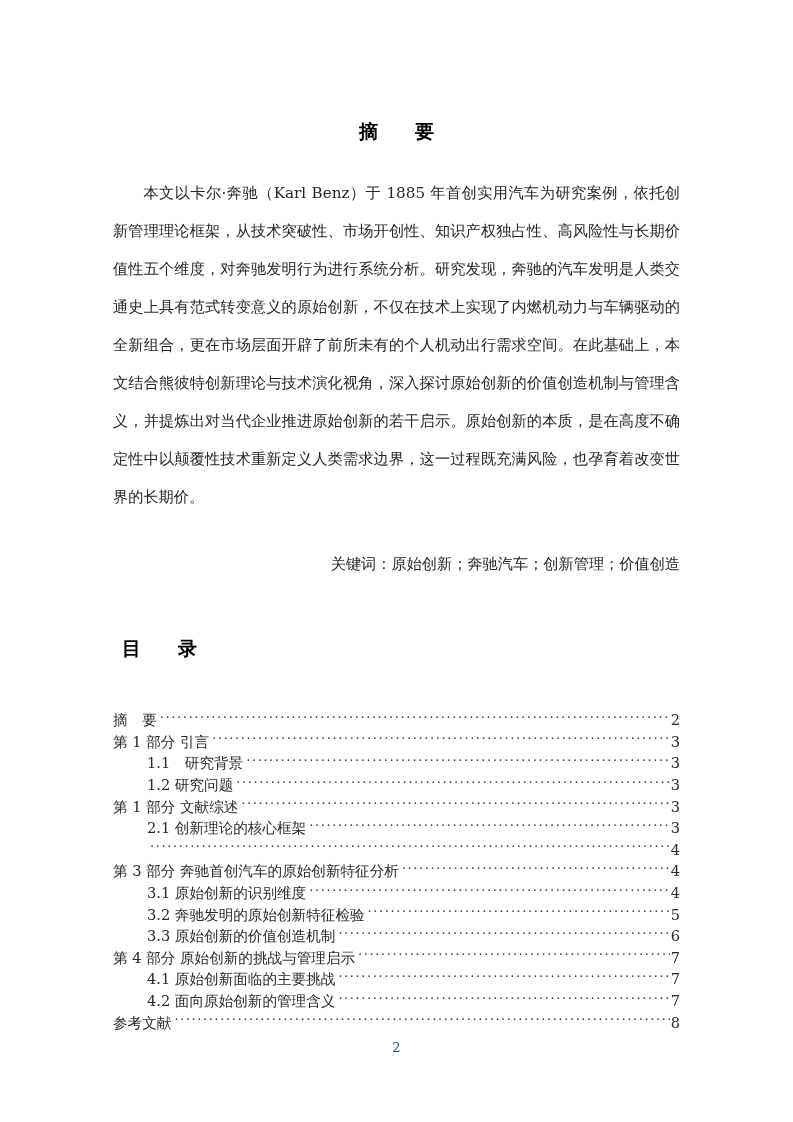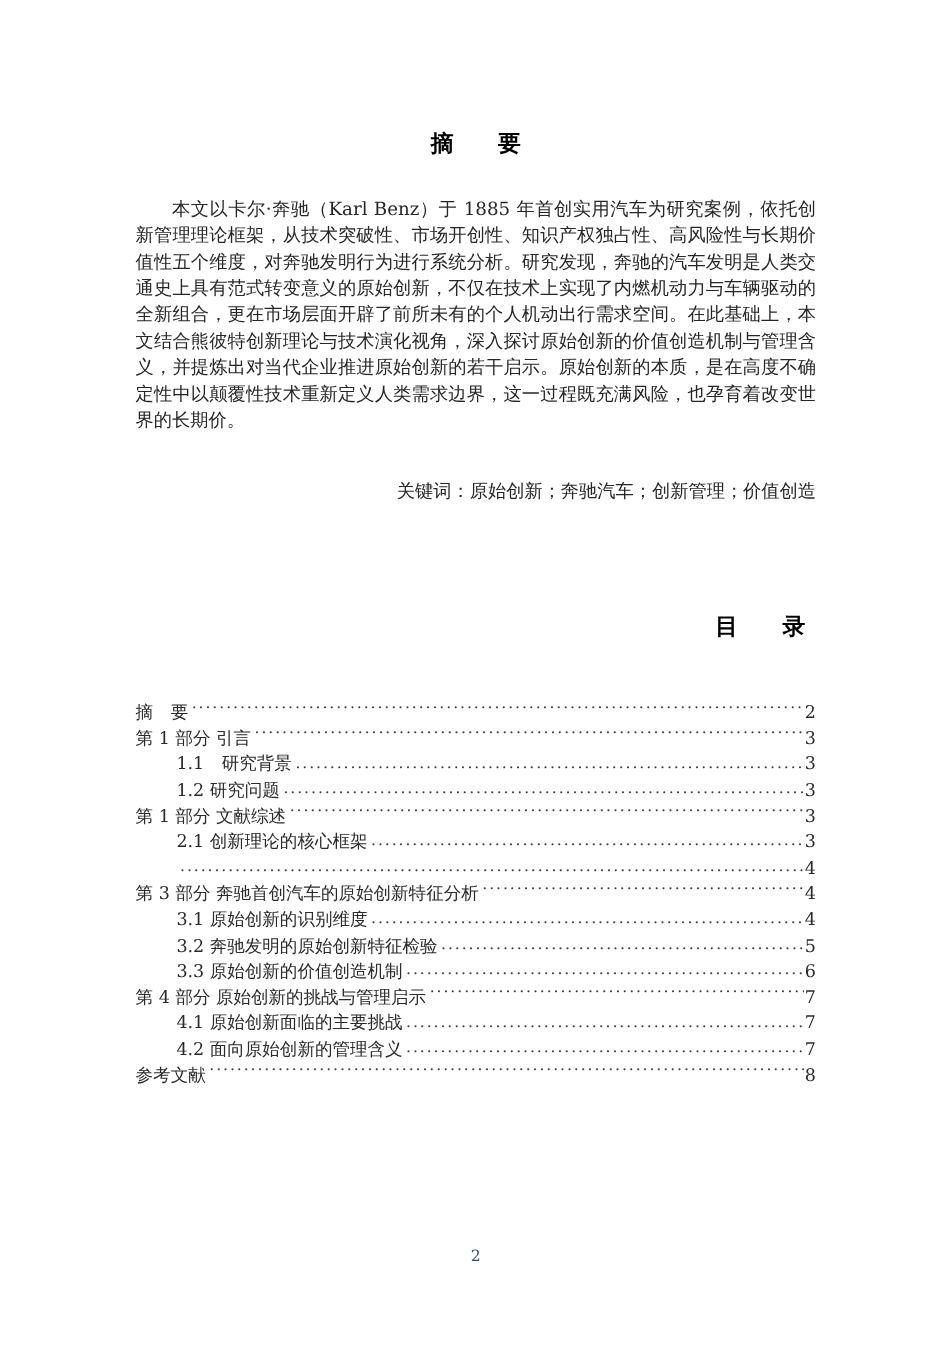--- a/index.html
+++ b/index.html
@@ -22,60 +22,60 @@
     left: 0; top: 0;
     width: 793px;
     height: 1122px;
     background: #ffffff;
   }
 
   
   .content {
     position: absolute;
     left: 113px;
-    top: 5px;
+    top: 16px;
     width: 567px;
   }
 
   
   .abstract-heading {
     margin-top: 102px;
     text-align: center;
     font-size: 19px;
     font-weight: bold;
     letter-spacing: 9px;
     text-indent: 9px;
     line-height: 26px;
     color: #000;
     font-family: "DejaVu Serif", "Liberation Serif", serif;
   }
 
   
   .abstract-body {
     margin-top: 30px;
     font-size: 15.2px;
-    line-height: 22px;
+    line-height: 38px;
     text-align: justify;
     text-justify: inter-ideograph;
     text-indent: 2em;
     color: #262626;
   }
 
   .keywords {
     margin-top: 32px;
     font-size: 15.2px;
     line-height: 32.2px;
     text-align: right;
     color: #262626;
   }
 
   
   .toc-heading {
-    margin-top: 84px;
-    text-align: right;
+    margin-top: 55px;
+    text-align: left;
     font-size: 19px;
     font-weight: bold;
     letter-spacing: 9px;
     text-indent: 9px;
     line-height: 26px;
     color: #000;
   }
 
   
   .toc {
@@ -84,21 +84,20 @@
   .toc-row {
     display: flex;
     align-items: baseline;
     font-size: 14.6px;
     line-height: 21.6px;
     color: #2a2a2a;
     white-space: nowrap;
   }
   .toc-row.level-2 {
     padding-left: 34px;
-    align-items: flex-end;
   }
   .toc-label {
     flex: 0 0 auto;
   }
   .toc-leader {
     flex: 1 1 auto;
     position: relative;
     overflow: hidden;
     height: 1em;
     margin: 0 1px 0 3px;

